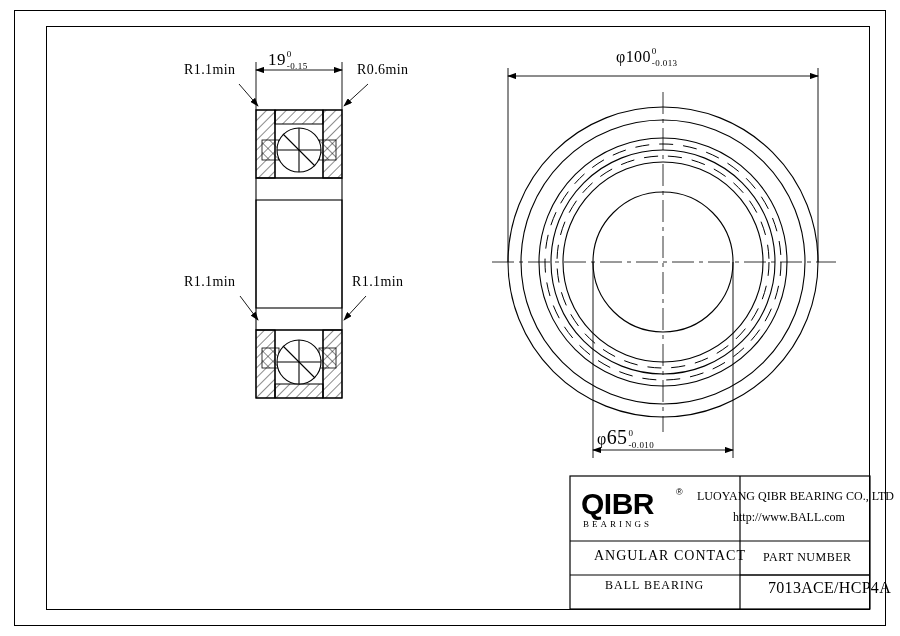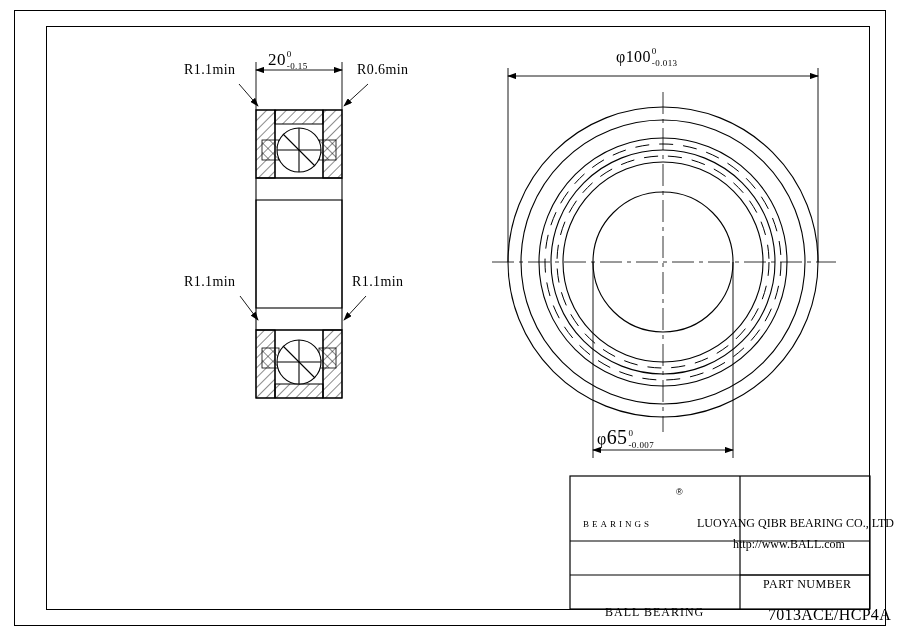--- a/index.html
+++ b/index.html
@@ -63,21 +63,20 @@
     top: 1px;
   }
   .tol span { display: block; }
   .tol .up { position: relative; top: -3px; }
   .tol .lo { position: relative; top: -1px; }
   
   .tb-text {
     position: absolute;
     font-family: "Liberation Serif", serif;
     white-space: nowrap;
-    margin-top: 27px;
   }
   .brand-q {
     position: absolute;
     font-family: "Liberation Sans", sans-serif;
     font-weight: bold;
     font-size: 30px;
     letter-spacing: -0.5px;
   }
   .brand-sub {
     position: absolute;
@@ -209,47 +208,49 @@
       <line x1="570" y1="575" x2="870" y2="575"></line>
       <line x1="740" y1="575" x2="870" y2="575"></line>
     </g>
   </svg>
 
   <div class="lbl" style="left:184px; top:62px;">
     <span>R1.1min</span>
   </div>
 
   <div class="lbl" style="left:268px; top:50px;">
-    <span style="font-size:17px;">20</span><span class="tol"><span class="up">0</span><span class="lo">-0.15</span></span>
+    <span style="font-size:17px;">19</span><span class="tol"><span class="up">0</span><span class="lo">-0.15</span></span>
   </div>
 
   <div class="lbl" style="left:357px; top:62px;text-align:right;">
     <span>R0.6min</span>
   </div>
 
   <div class="lbl" style="left:184px; top:274px;">
     <span>R1.1min</span>
   </div>
 
   <div class="lbl" style="left:352px; top:274px;">
     <span>R1.1min</span>
   </div>
 
   <div class="lbl" style="left:616px; top:48px;">
     <span style="font-size:16px;">φ</span><span style="font-size:16px;">100</span><span class="tol"><span class="up">0</span><span class="lo">-0.013</span></span>
   </div>
 
   <div class="lbl" style="left:597px; top:426px;">
-    <span style="font-size:16px;">φ</span><span style="font-size:20px;">65</span><span class="tol"><span class="up">0</span><span class="lo">-0.007</span></span>
-  </div>
-
+    <span style="font-size:16px;">φ</span><span style="font-size:20px;">65</span><span class="tol"><span class="up">0</span><span class="lo">-0.010</span></span>
+  </div>
+
+  <div class="brand-q" style="left:581px; top:487px;">QIBR</div>
   <div class="brand-reg" style="left:676px; top:487px;">®</div>
   <div class="brand-sub" style="left:583px; top:519px;">BEARINGS</div>
 
   <div class="tb-text" style="left:697px; top:489px; font-size:12px;">LUOYANG QIBR BEARING CO., LTD</div>
   <div class="tb-text" style="left:733px; top:510px; font-size:12px;">http://www.BALL.com</div>
 
+  <div class="tb-text" style="left:594px; top:548px; font-size:14px; letter-spacing:1px;">ANGULAR CONTACT</div>
   <div class="tb-text" style="left:605px; top:578px; font-size:12px; letter-spacing:1px;">BALL BEARING</div>
 
   <div class="tb-text" style="left:763px; top:550px; font-size:12px; letter-spacing:0.5px;">PART  NUMBER</div>
   <div class="tb-text" style="left:768px; top:579px; font-size:16px; letter-spacing:0.3px;">7013ACE/HCP4A</div>
 
 </div>
 
 </body></html>

